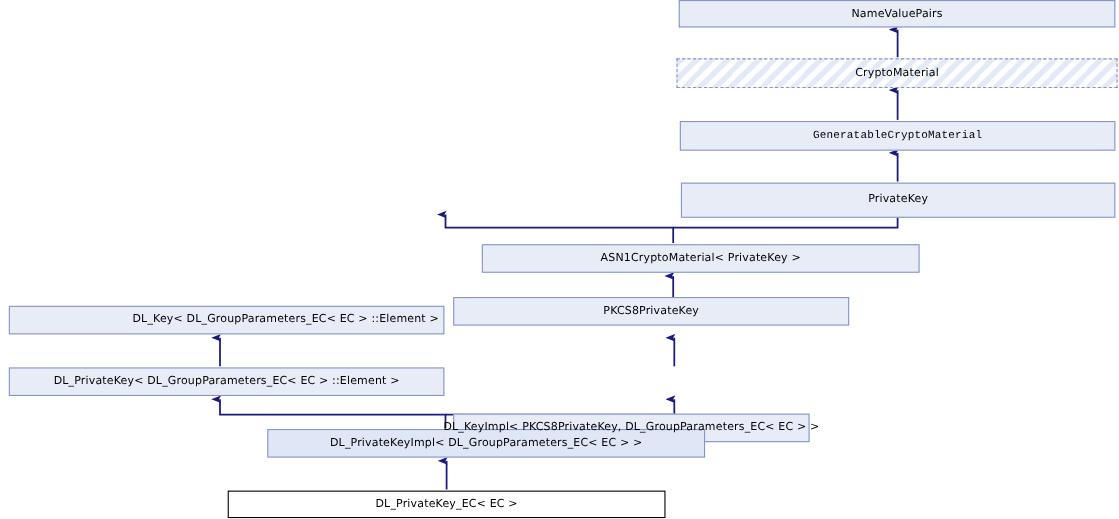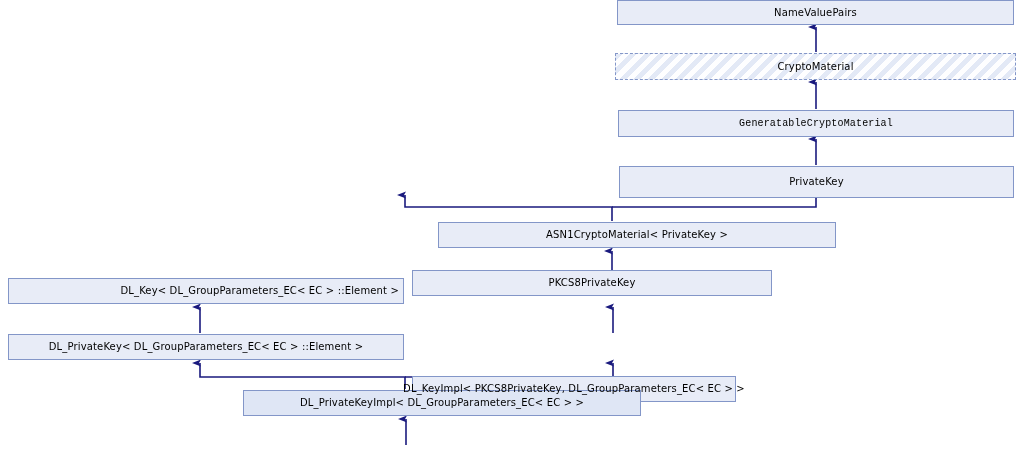--- a/index.html
+++ b/index.html
@@ -137,14 +137,17 @@
   </div>
 
   <div class="node filled" style="left:412px; top:334px; width:324px; height:26px;margin-top:42px;">
     <span class="node-label">DL_KeyImpl&lt; PKCS8PrivateKey, DL_GroupParameters_EC&lt; EC &gt; &gt;</span>
   </div>
 
   <div class="node emphasis" style="left:206px; top:390px; width:398px; height:26px;margin-left:37px;">
     <span class="node-label">DL_PrivateKeyImpl&lt; DL_GroupParameters_EC&lt; EC &gt; &gt;</span>
   </div>
 
+  <div class="node current" style="left:207px; top:446px; width:398px; height:25px;">
+    <span class="node-label">DL_PrivateKey_EC&lt; EC &gt;</span>
+  </div>
 
 </div>
 
 </body></html>

